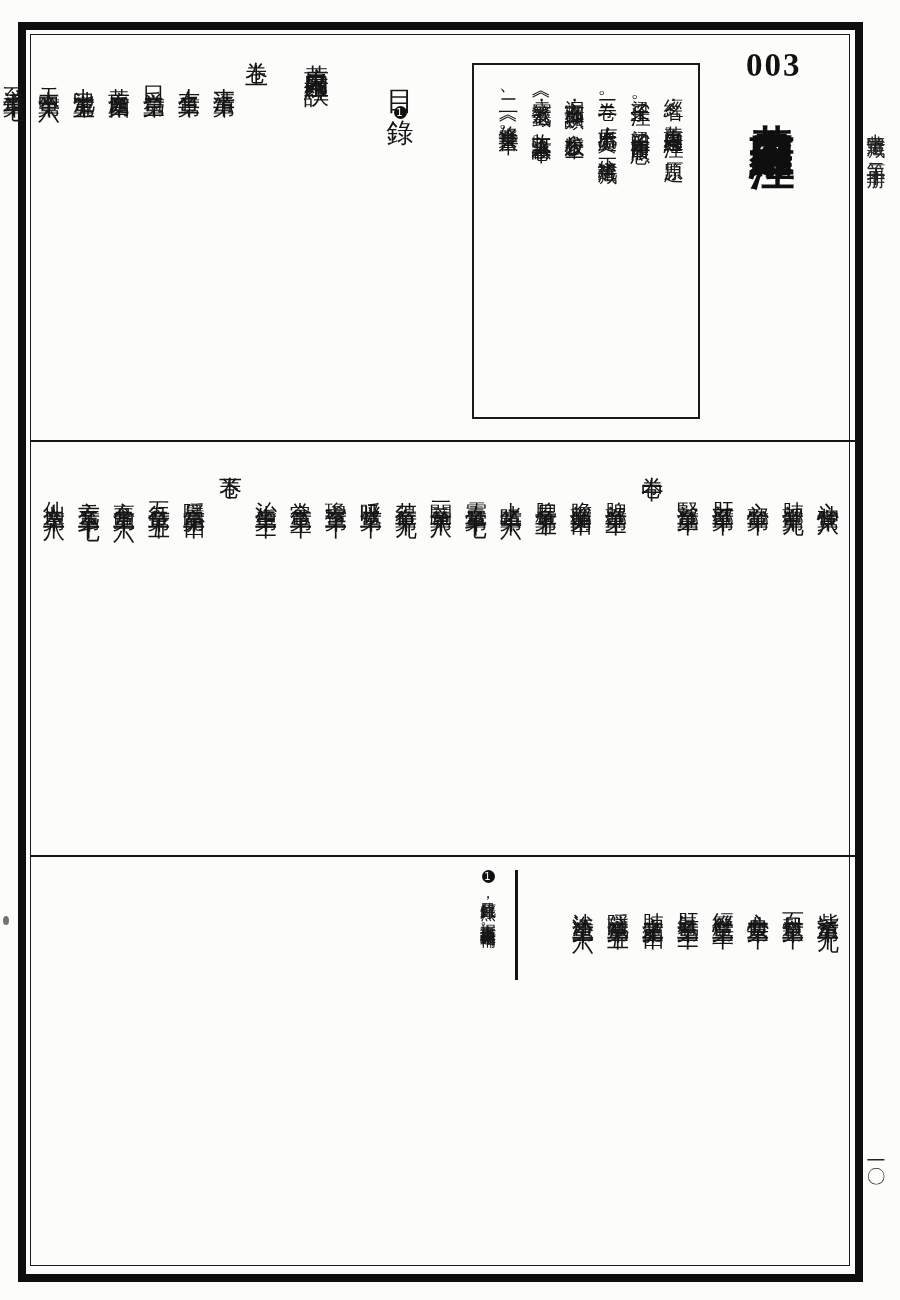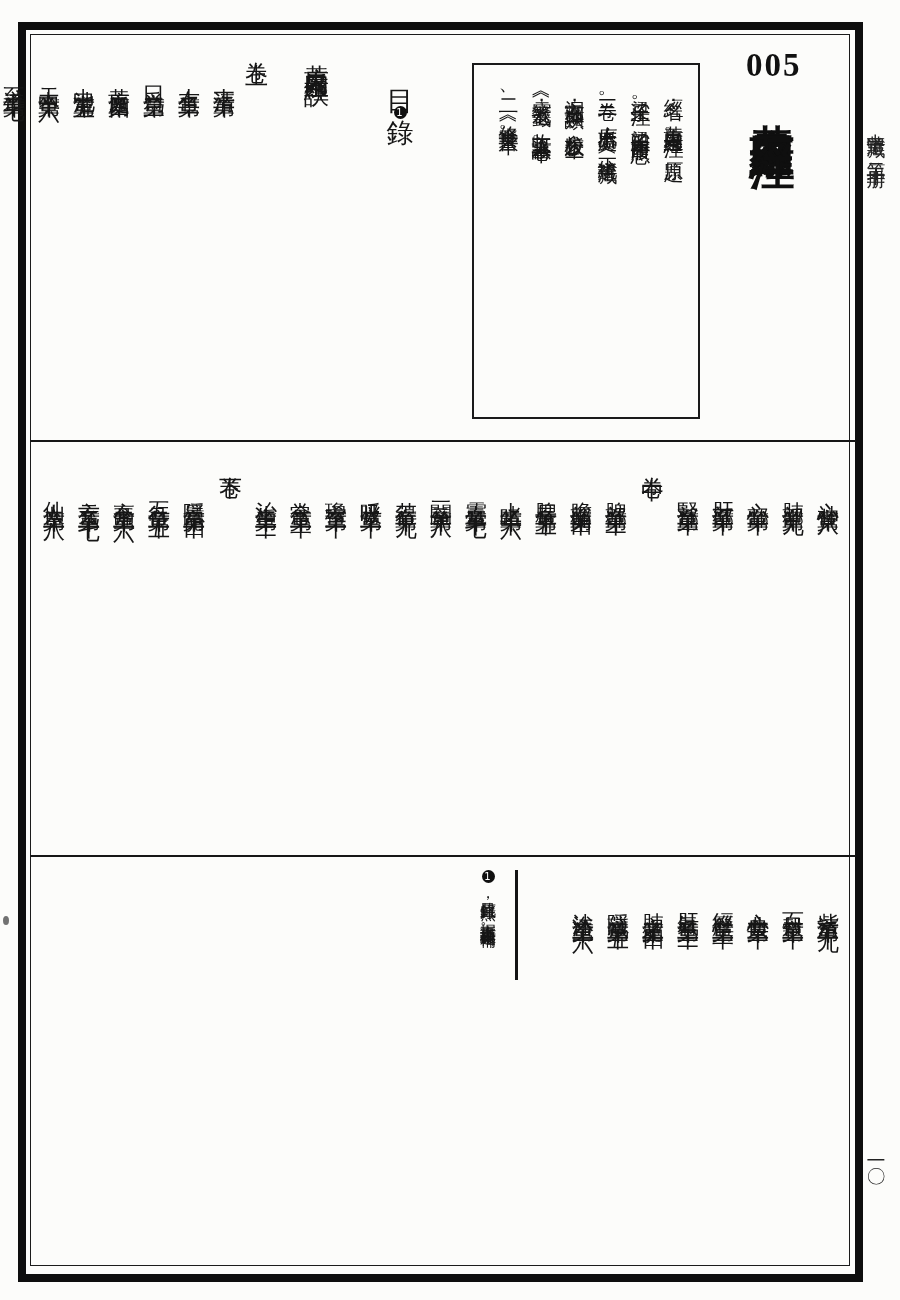--- a/index.html
+++ b/index.html
@@ -94,21 +94,21 @@
 
 <div class="page">
 
   <div class="frame-outer"></div>
   <div class="frame-inner"></div>
   <div class="speck"></div>
 
   <div class="collection">中華道藏　第二十三册</div>
   <div class="page-num">一〇</div>
 
-  <div class="serial">005</div>
+  <div class="serial">003</div>
   <div class="main-title">黄庭内景玉經注</div>
 
   <div class="rule-h r1"></div>
   <div class="rule-h r2"></div>
 
   <div class="band band1">
     <div class="ref-box">
       <div class="box-line">經名：黄庭内景玉經注。原題</div>
       <div class="box-line">梁丘子注。梁丘子即唐白履忠。</div>
       <div class="box-line">三卷。底本出處：《正統道藏》</div>

